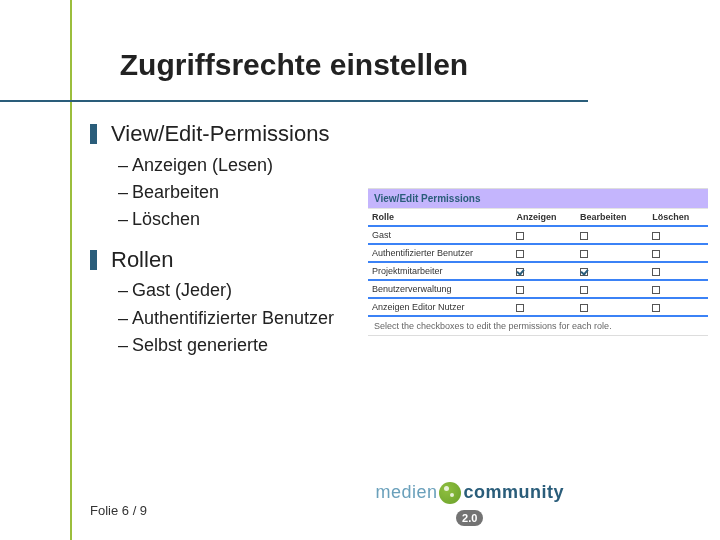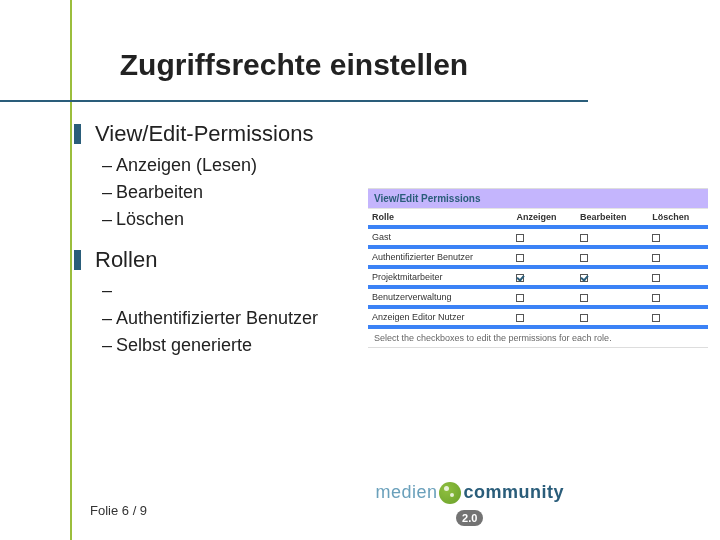--- a/index.html
+++ b/index.html
@@ -38,21 +38,21 @@
     top: 48px;
     left: 0;
     width: 100%;
     text-align: center;
     font-size: 30px;
     color: #222;
   }
   .content {
     position: absolute;
     top: 120px;
-    left: 74px;
+    left: 90px;
     width: 260px;
   }
   .bullet1-row {
     display: flex;
     align-items: flex-start;
     margin-bottom: 6px;
   }
   .bullet1-marker {
     width: 7px;
     height: 20px;
@@ -105,21 +105,21 @@
     font-size: 10px;
     font-weight: bold;
     padding: 4px 6px;
   }
   .perm-screenshot table {
     width: 100%;
     border-collapse: collapse;
   }
   .perm-screenshot th, .perm-screenshot td {
     border-top: 1px solid #e4e4e4;
-    border-bottom: 4px solid #3b82f6;
+    border-bottom: 2px solid #3b82f6;
     padding: 3px 4px;
     text-align: left;
     font-weight: normal;
   }
   .perm-screenshot th { font-weight: bold; }
   .perm-screenshot td.cb { text-align: left; }
   .chk {
     display: inline-block;
     width: 8px;
     height: 8px;
@@ -216,20 +216,21 @@
       </div>
     </div>
 
     <div class="bullet1-row">
       <div class="bullet1-marker"></div>
       <div class="bullet1-text">Rollen</div>
     </div>
     <div class="sublist">
       <div class="bullet2-row">
         <div class="bullet2-marker">–</div>
+        <div class="bullet2-text">Gast (Jeder)</div>
       </div>
       <div class="bullet2-row">
         <div class="bullet2-marker">–</div>
         <div class="bullet2-text">Authentifizierter Benutzer</div>
       </div>
       <div class="bullet2-row">
         <div class="bullet2-marker">–</div>
         <div class="bullet2-text">Selbst generierte</div>
       </div>
     </div>

